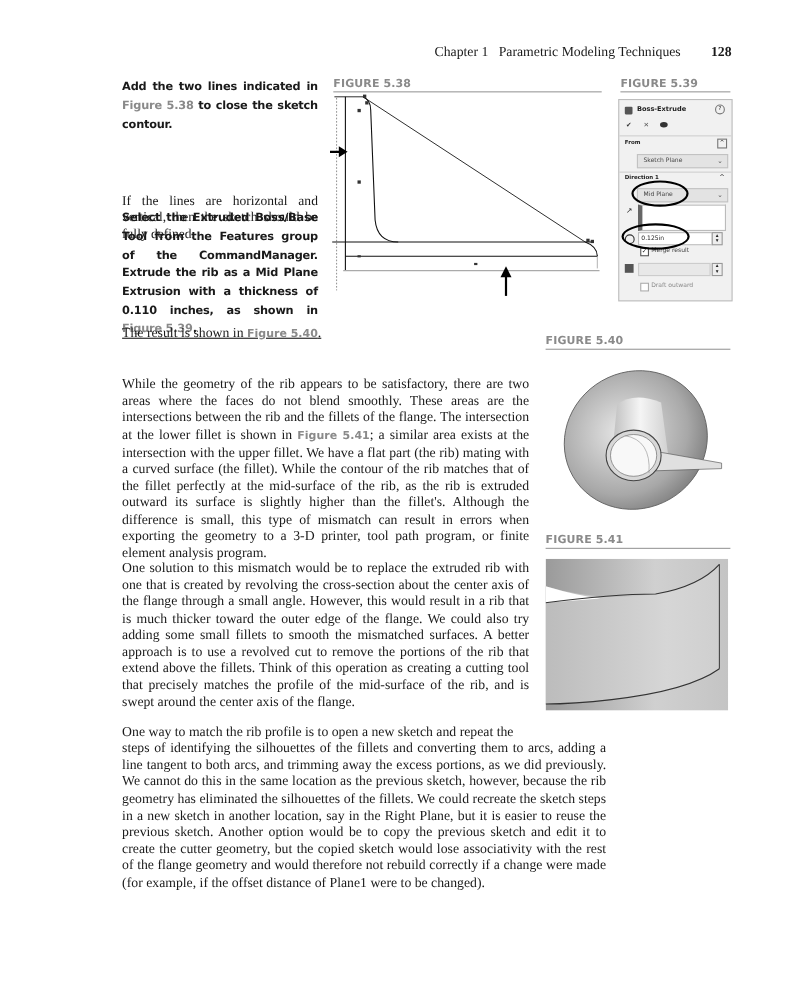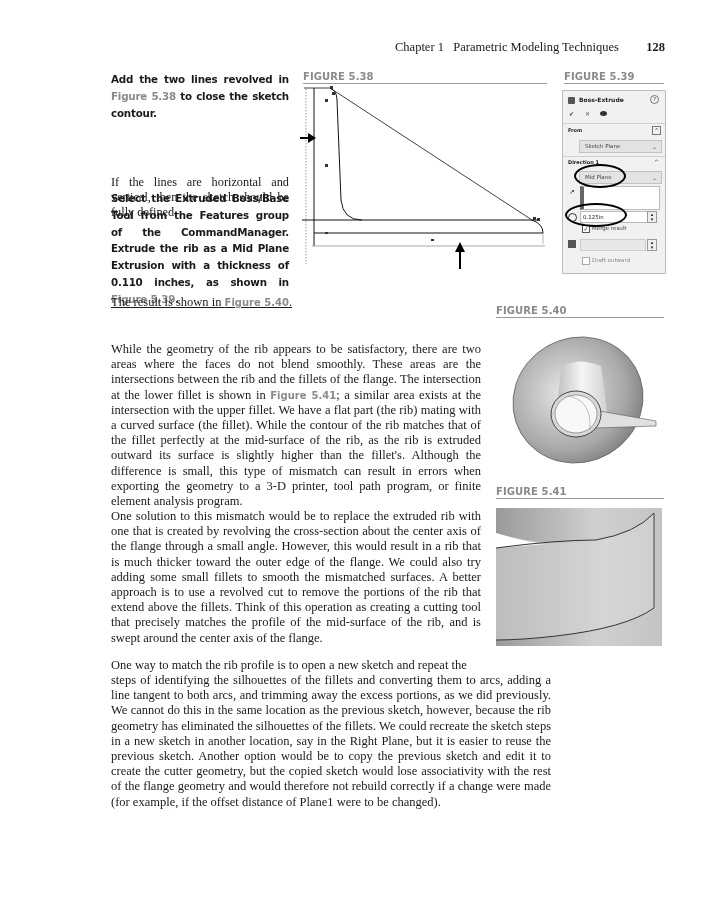--- a/index.html
+++ b/index.html
@@ -22,21 +22,21 @@
 </style>
 </head>
 <body>
 
 <div class="abs header">
   <span class="chap" style="white-space:pre;">Chapter 1   Parametric Modeling Techniques</span>
   <span class="pnum">128</span>
 </div>
 
 <div class="abs sans-bold" style="left:111px; top:71px; width:178px; text-align:justify;">
-  <span>Add the two lines revolved in </span><span class="link">Figure 5.38</span><span> to close the sketch contour.</span>
+  <span>Add the two lines indicated in </span><span class="link">Figure 5.38</span><span> to close the sketch contour.</span>
 </div>
 
 <div class="abs body-text" style="left:111px; top:131px; width:178px; font-size:12.3px;margin-top:44px;">If the lines are horizontal and vertical, then the sketch should be fully defined.</div>
 
 <div class="abs sans-bold" style="left:111px; top:190px; width:178px; text-align:justify;">
   <span>Select the Extruded Boss/Base Tool from the Features group of the CommandManager. Extrude the rib as a Mid Plane Extrusion with a thickness of 0.110 inches, as shown in </span><span class="link">Figure 5.39</span><span>.</span>
 </div>
 
 <div class="abs fig-label" style="left:303px; top:71px; width:244px;">FIGURE 5.38</div>
 <svg class="abs" style="left:300px; top:84px;" width="250" height="185" viewBox="0 0 250 185">

